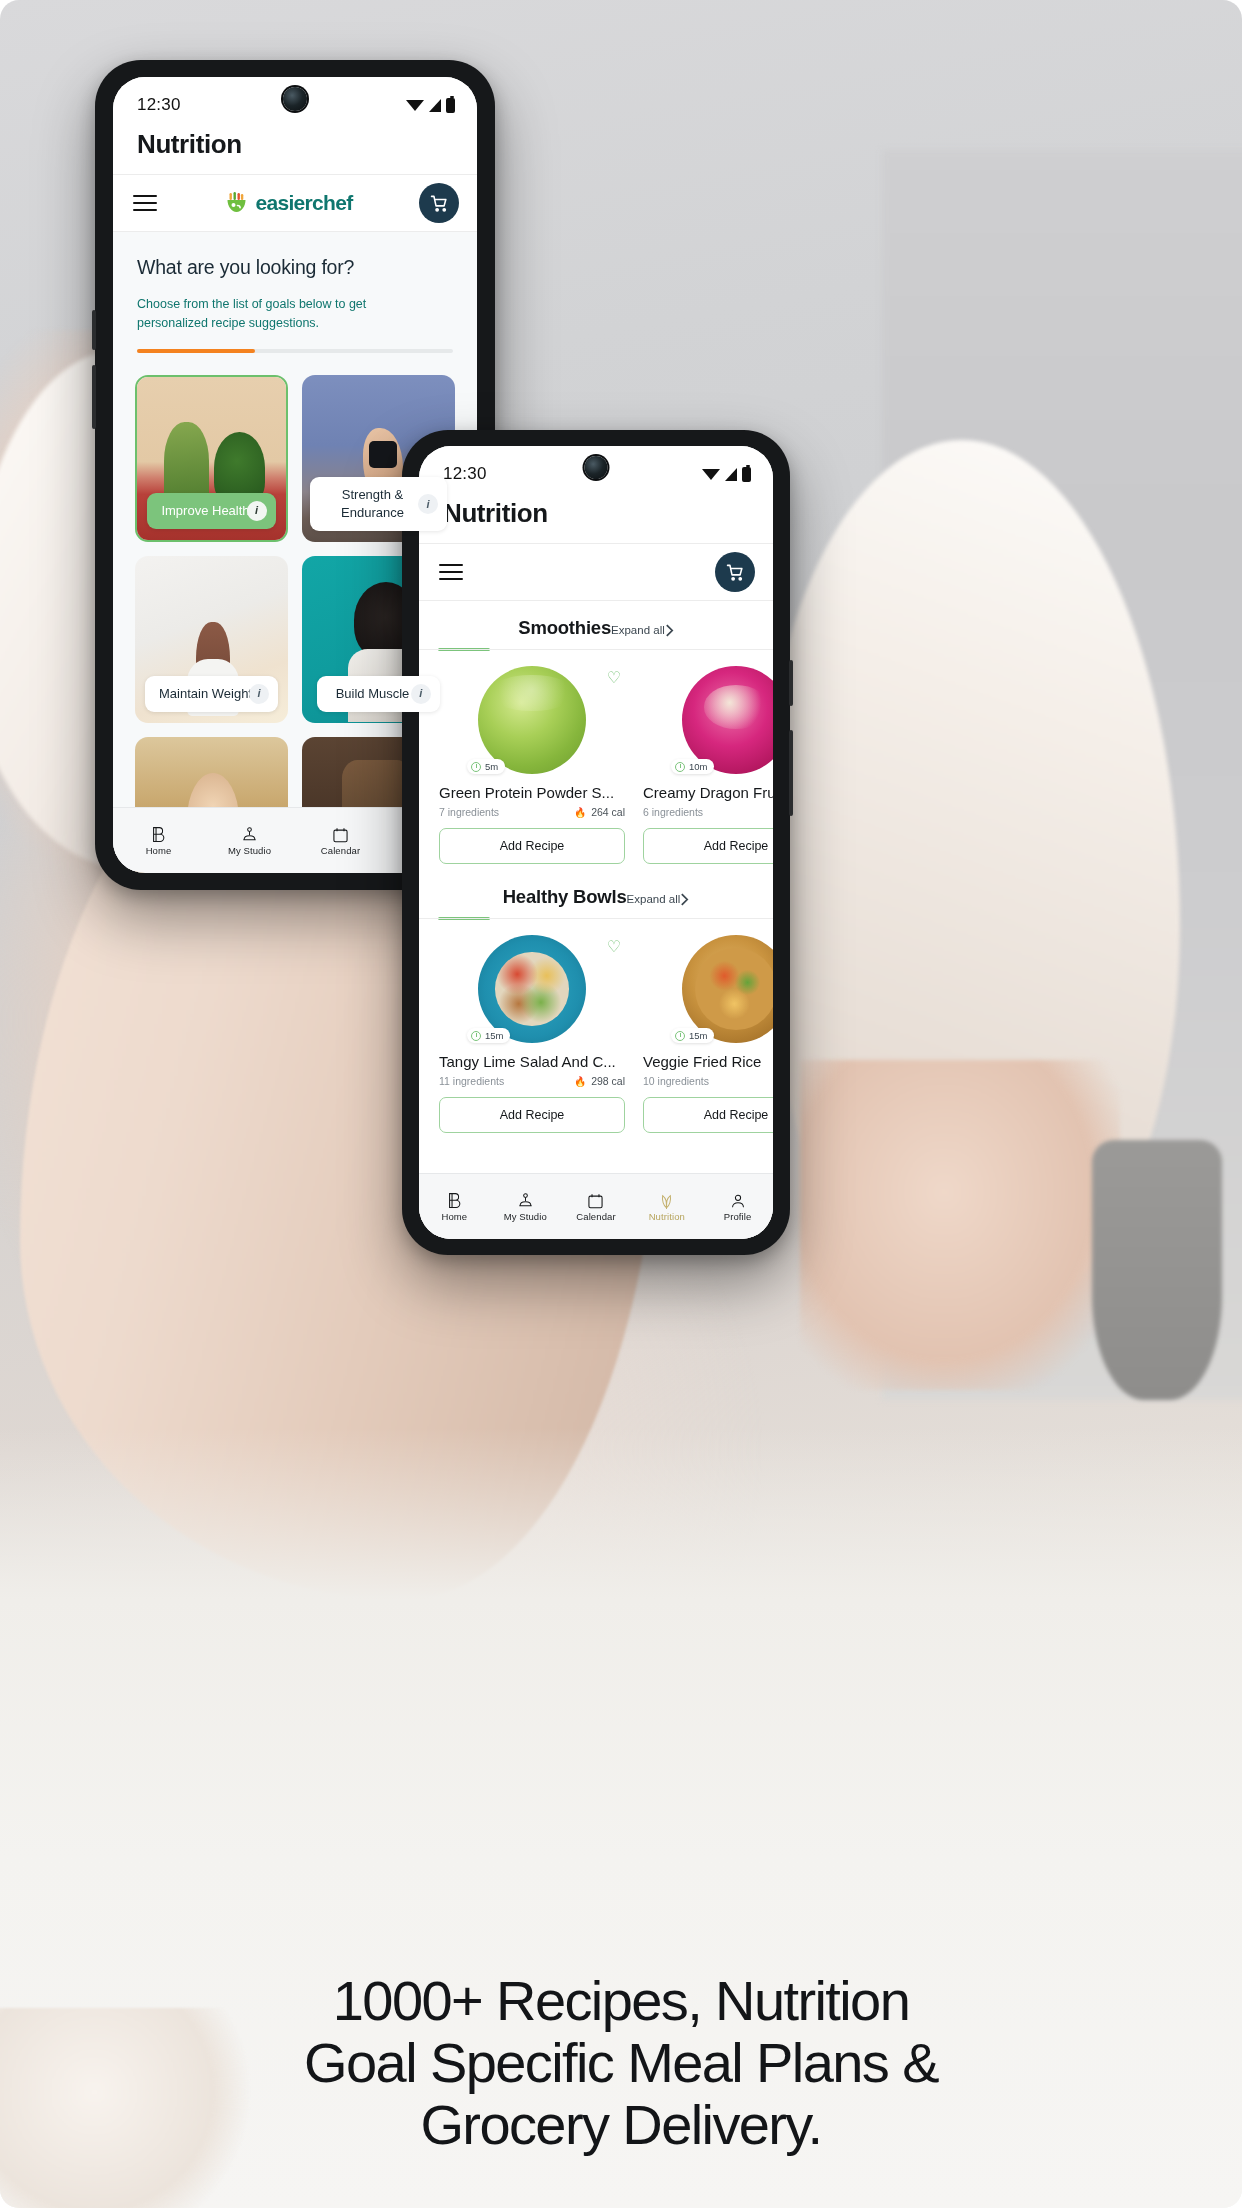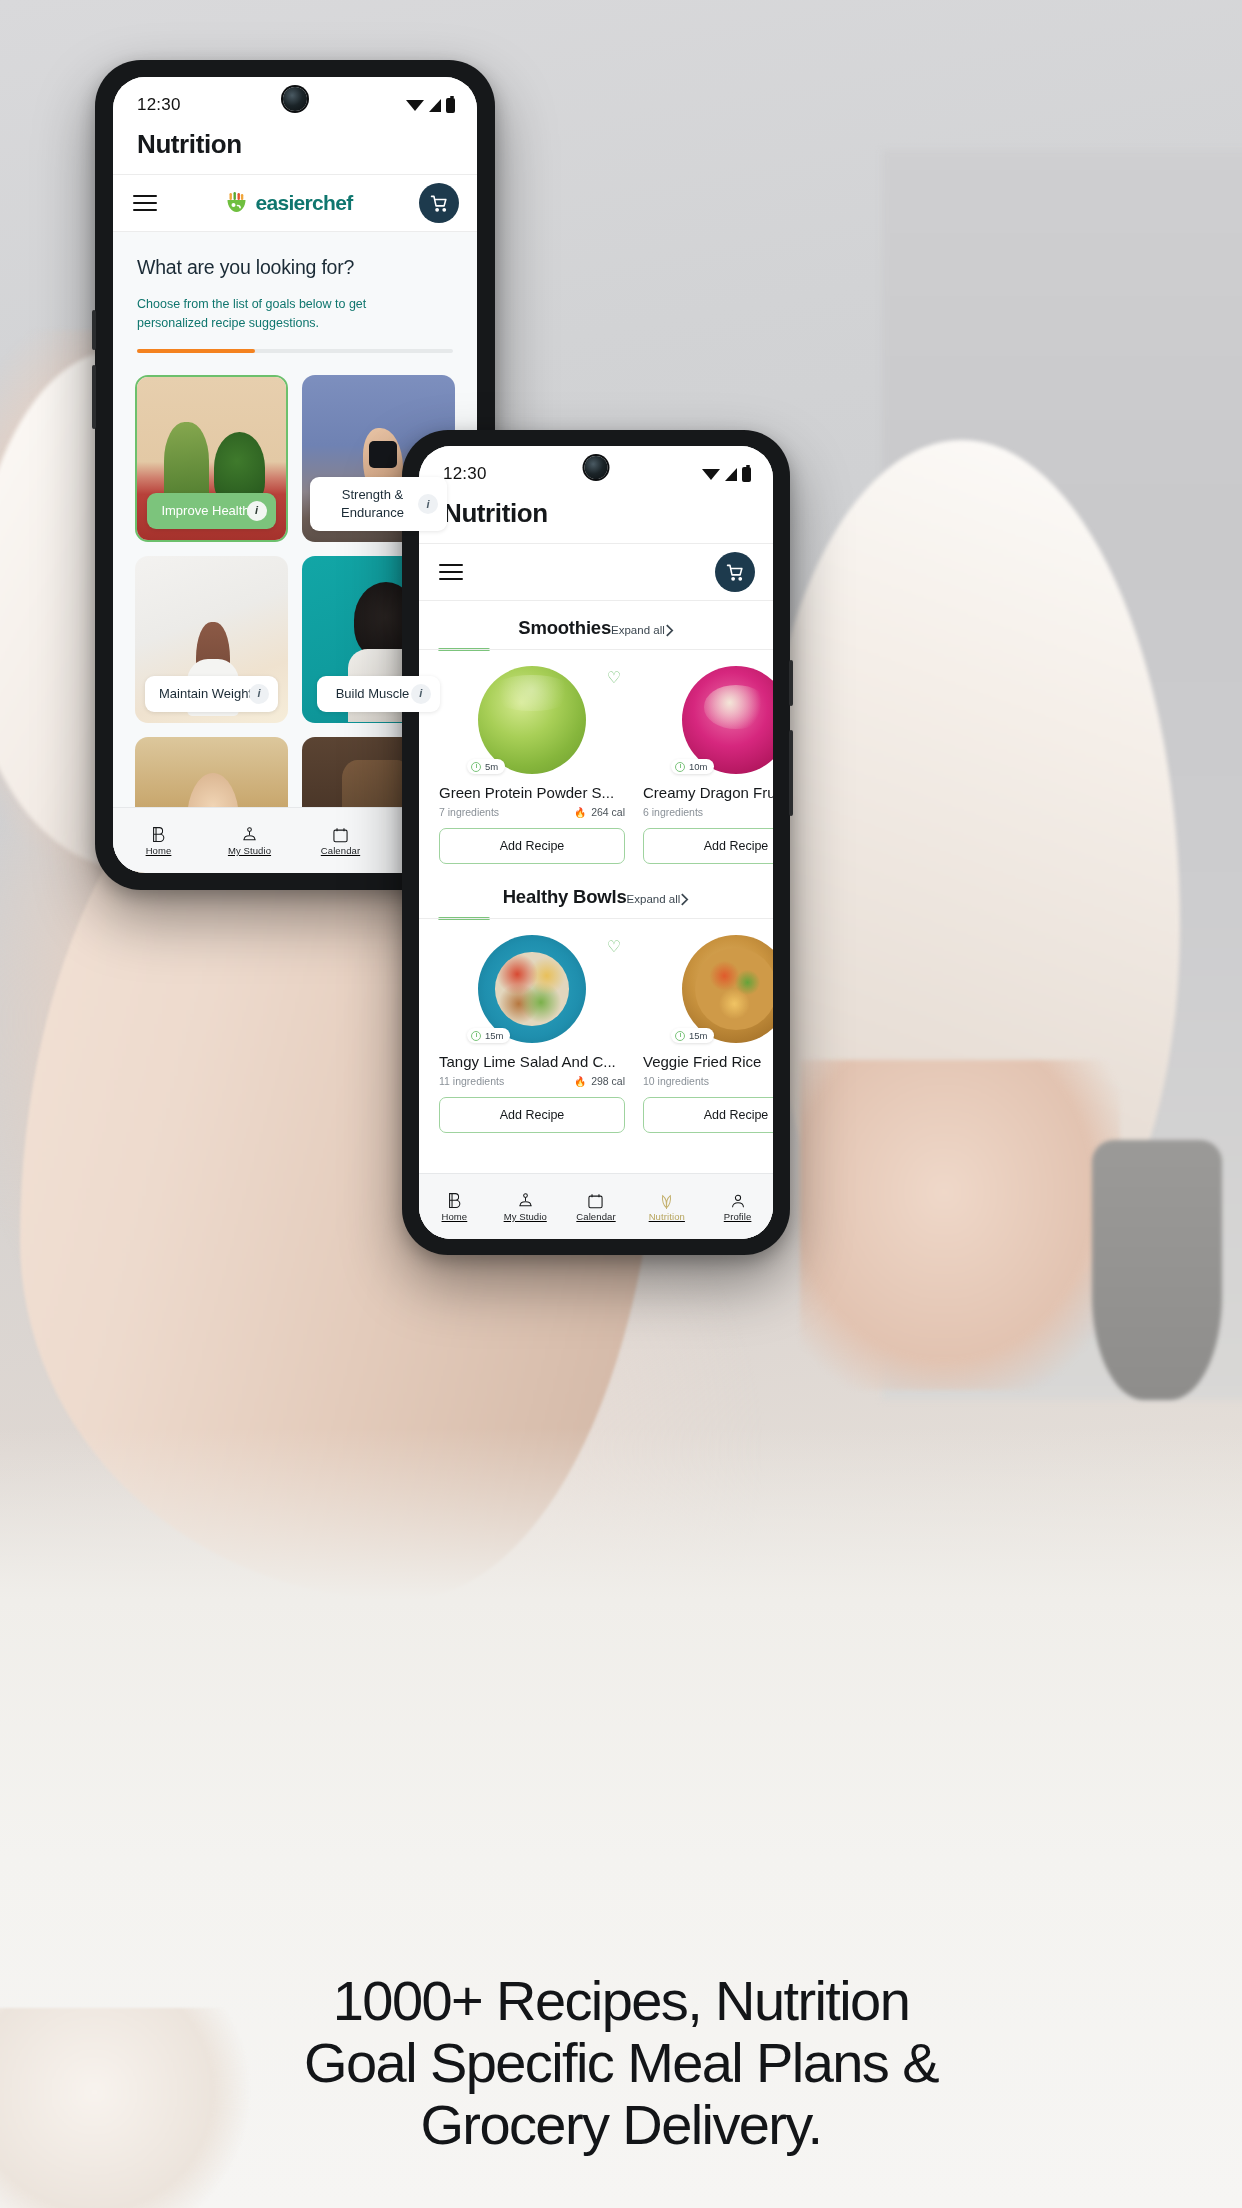--- a/index.html
+++ b/index.html
@@ -6,20 +6,21 @@
   html, body {
     width: 1242px; height: 2208px;
     font-family: "Liberation Sans", sans-serif;
     overflow: hidden;
   }
   #stage {
     position: relative;
     width: 1242px; height: 2208px;
     background: linear-gradient(170deg,#d9d9db 0%,#d2d3d5 18%,#cfd0d2 30%,#d5d2d0 45%,#ded7d2 60%,#e8e3dd 75%,#efeeea 88%,#f3f3f1 100%);
     overflow: hidden;
+    border-radius: 19px;
   }
 
   
   .bg-photo { position:absolute; inset:0; overflow:hidden; }
   .bg-body {
     position:absolute; left:-40px; top:330px; width:900px; height:1320px;
     background:
       radial-gradient(ellipse 300px 420px at 180px 260px, #f0ddd0 0%, #e7cfc0 45%, rgba(231,207,192,0) 72%),
       radial-gradient(ellipse 420px 560px at 330px 690px, #eadcd3 0%, #e0d0c6 50%, rgba(224,208,198,0) 78%),
       radial-gradient(ellipse 380px 430px at 520px 1120px, #e9ded7 0%, rgba(233,222,215,0) 75%);
@@ -223,21 +224,21 @@
     content:"";position:absolute;left:26%;top:14%;width:46%;height:50%;
     background:linear-gradient(170deg,#7a5a3e,#55402c);border-radius:22% 22% 40% 40%;
   }
 
   
   .bottom-nav {
     position:absolute; left:0; right:0; bottom:0; height:66px; background:#f6f7f8;
     display:flex; align-items:center; justify-content:space-around;
     border-top:1px solid #e6e8ea;
   }
-  .nav-item { display:flex; flex-direction:column; align-items:center; gap:0; flex:1;text-decoration:underline; }
+  .nav-item { display:flex; flex-direction:column; align-items:center; gap:0; flex:1; }
   .nav-label { font-size:9.5px; color:#1c1f22; letter-spacing:.1px; }
   .nav-item.active .nav-label { color:#b7a55e; }
   .nav-glyph { height:20px; display:flex; align-items:center; justify-content:center; font-size:17px; color:#16181a; line-height:1;}
   .nav-item.active .nav-glyph { color:#c5b270; }
 
   
   .recipe-body { background:#fff; height:100%; overflow:hidden; }
   .sec-head {
     display:flex; align-items:baseline; justify-content:center;
     padding:16px 12px 0;

